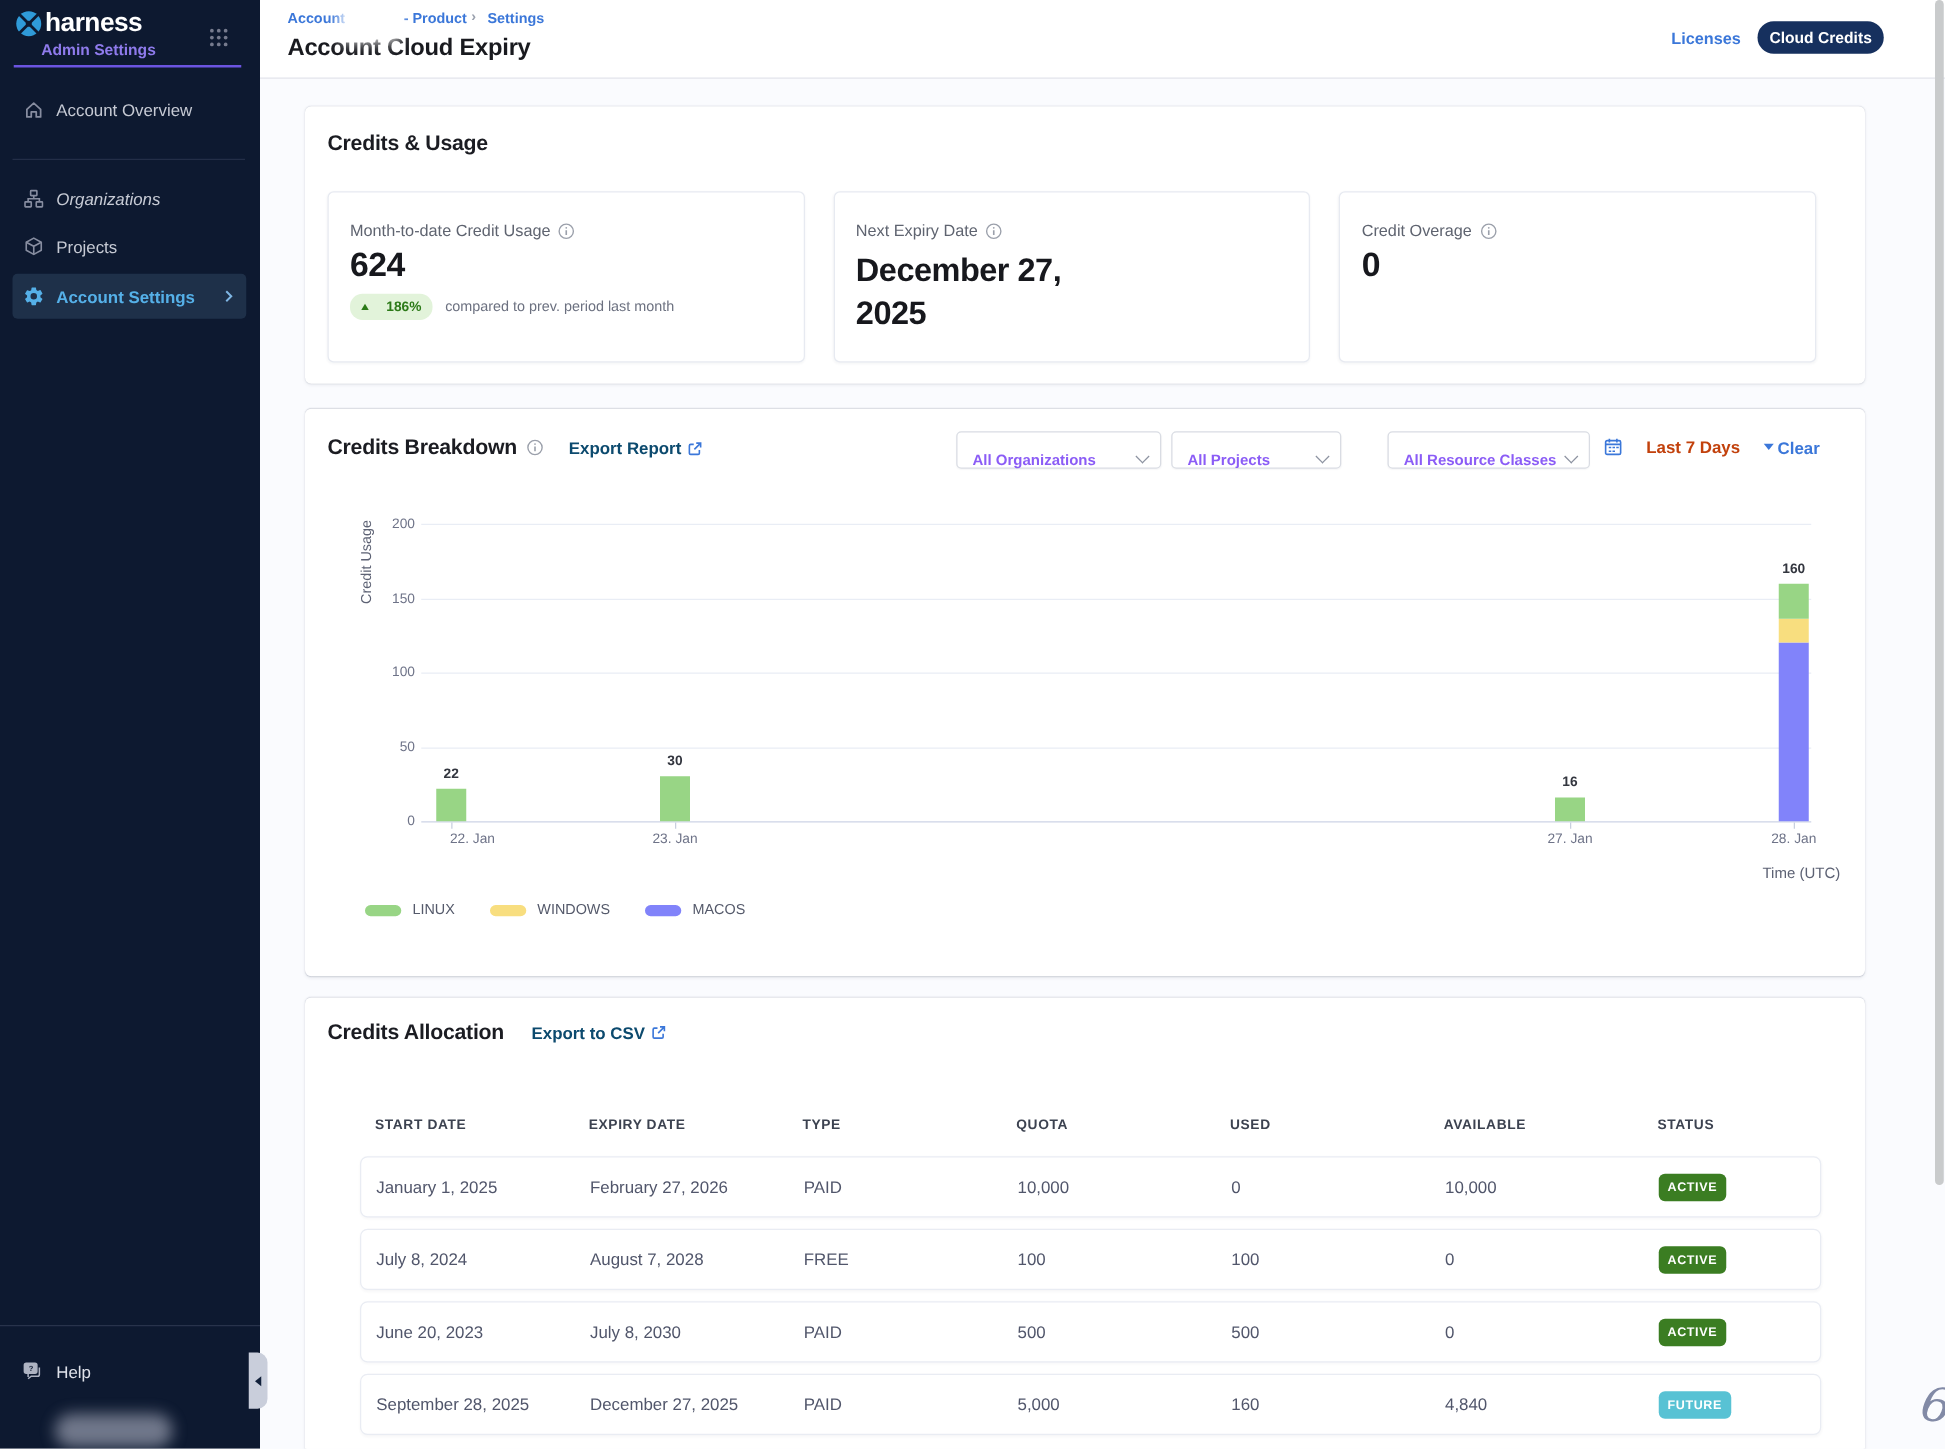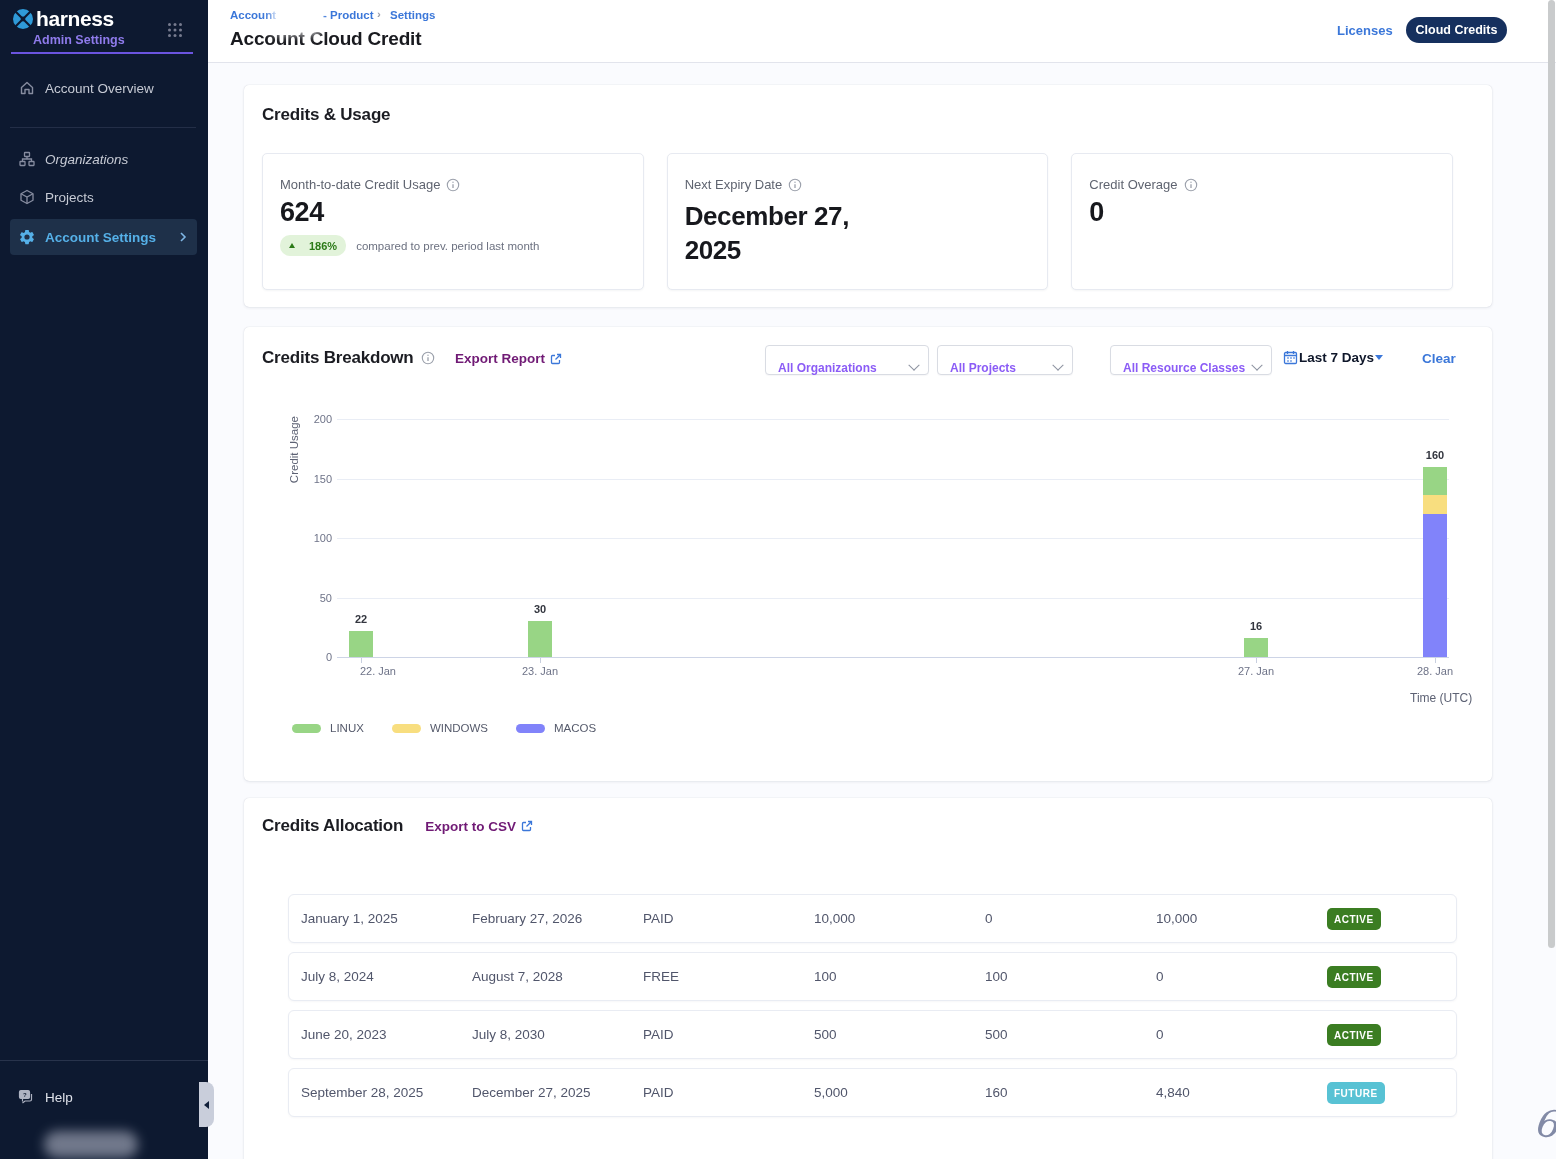--- a/index.html
+++ b/index.html
@@ -56,25 +56,25 @@
   .prog-fill { position:absolute; left:0; top:0; height:7px; border-radius:4px; background:#2f7fdf; }
   .card-foot { display:flex; justify-content:space-between; margin-top:8px; font-size:11.5px; color:#6c7180; }
   .pill-row { display:flex; align-items:center; gap:10px; margin-top:9px; }
   .green-pill { background:#e2f3da; border-radius:10px; height:21px; display:flex; align-items:center; gap:14px; padding:0 9px; color:#2c7a18; font-size:11px; font-weight:bold; }
   .up-tri { width:0; height:0; border-left:3.5px solid transparent; border-right:3.5px solid transparent; border-bottom:5px solid #2c7a18; }
   .pill-note { font-size:11.5px; color:#6c7180; white-space:nowrap; }
 
   
   .bd-head { position:absolute; left:18px; top:18px; right:18px; height:30px; }
   .bd-title-wrap { position:absolute; left:0; top:3px; display:flex; align-items:center; gap:7px; }
-  .link { color:#701a75; font-weight:bold; font-size:13.5px; display:flex; align-items:center; gap:5px; cursor:pointer; }
+  .link { color:#0c4a6e; font-weight:bold; font-size:13.5px; display:flex; align-items:center; gap:5px; cursor:pointer; }
   .bd-export { position:absolute; left:193px; top:6px; }
   .select { position:absolute; top:0; height:30px; border:1px solid #d9dce3; border-radius:4px; background:#fff; display:flex; align-items:center; justify-content:space-between; padding:16px 10px 0 12px; font-size:12px; font-weight:bold; color:#8b5cf6; white-space:nowrap; box-shadow:0 1px 1px rgba(40,50,80,.04); cursor:pointer; }
   .sel-chev { width:8px; height:8px; border-right:1.6px solid #8d93a1; border-bottom:1.6px solid #8d93a1; transform:rotate(45deg) translate(-2px,-2px); }
-  .date-range { position:absolute; left:1021px; top:5px; display:flex; align-items:center; gap:1px; color:#0f172a; font-size:13.5px; font-weight:bold; cursor:pointer; }
+  .date-range { position:absolute; left:1021px; top:5px; display:flex; align-items:center; gap:19px; color:#c2410c; font-size:13.5px; font-weight:bold; cursor:pointer; }
   .caret-down { width:0; height:0; border-left:4.5px solid transparent; border-right:4.5px solid transparent; border-top:5.5px solid #3b77d9; }
   .clear-link { position:absolute; left:1160px; top:6px; font-size:13.5px; font-weight:bold; color:#3b77d9; cursor:pointer; }
 
   
   #chart { position:absolute; left:0; top:0; width:100%; height:100%; }
   .plot { position:absolute; left:93px; top:92px; width:1112px; height:238px; }
   .gridline { position:absolute; left:0; width:100%; height:1px; background:#e9edf5; }
   .gridline.zero { background:#cdd4e6; }
   .ytick { position:absolute; left:28px; width:60px; text-align:right; font-size:11px; color:#6e7388; }
   .ylabel { position:absolute; left:44px; top:30px; height:186px; display:flex; align-items:center; }
@@ -203,21 +203,21 @@
 <div class="collapse-handle">
     <span class="tri"></span>
   </div>
 
 <div id="header">
   <span class="crumb" style="left:22px;">Account</span>
   <span class="crumb" style="left:115px;">- Product</span>
   <span class="crumb-sep" style="left:169px;">›</span>
   <span class="crumb" style="left:182px;">Settings</span>
   <div class="blur-blob"></div>
-  <div class="page-title">Account Cloud Credit</div>
+  <div class="page-title">Account Cloud Expiry</div>
   <span class="licenses">Licenses</span>
   <div class="cc-pill">Cloud Credits</div>
 </div>
 
 <div class="panel" id="panel-usage">
   <div class="panel-title" style="position:absolute; left:18px; top:20px;">Credits &amp; Usage</div>
   <div class="cards-row">
     <div class="card">
       <div class="card-label-row">
         <span class="card-label">Month-to-date Credit Usage</span>
@@ -366,20 +366,29 @@
     <span class="panel-title">Credits Allocation</span>
     <span class="link">
       <span>Export to CSV</span>
       <svg width="12" height="12" viewBox="0 0 12 12" fill="none" stroke="#3b77d9" stroke-width="1.3">
         <path d="M5 2.5 H2.5 A1 1 0 0 0 1.5 3.5 V9.5 A1 1 0 0 0 2.5 10.5 H8.5 A1 1 0 0 0 9.5 9.5 V7"></path>
         <path d="M7 1.5 H10.5 V5 M10.3 1.7 L5.5 6.5"></path>
       </svg>
     </span>
   </div>
   <div id="alloc-table">
+      <div class="t-header">
+        <div>START DATE</div>
+        <div>EXPIRY DATE</div>
+        <div>TYPE</div>
+        <div>QUOTA</div>
+        <div>USED</div>
+        <div>AVAILABLE</div>
+        <div>STATUS</div>
+      </div>
       <div class="t-row">
         <div>January 1, 2025</div>
         <div>February 27, 2026</div>
         <div>PAID</div>
         <div>10,000</div>
         <div>0</div>
         <div>10,000</div>
         <div><span class="status-badge" style="background: rgb(59, 125, 34);">ACTIVE</span></div>
       </div>
       <div class="t-row">

